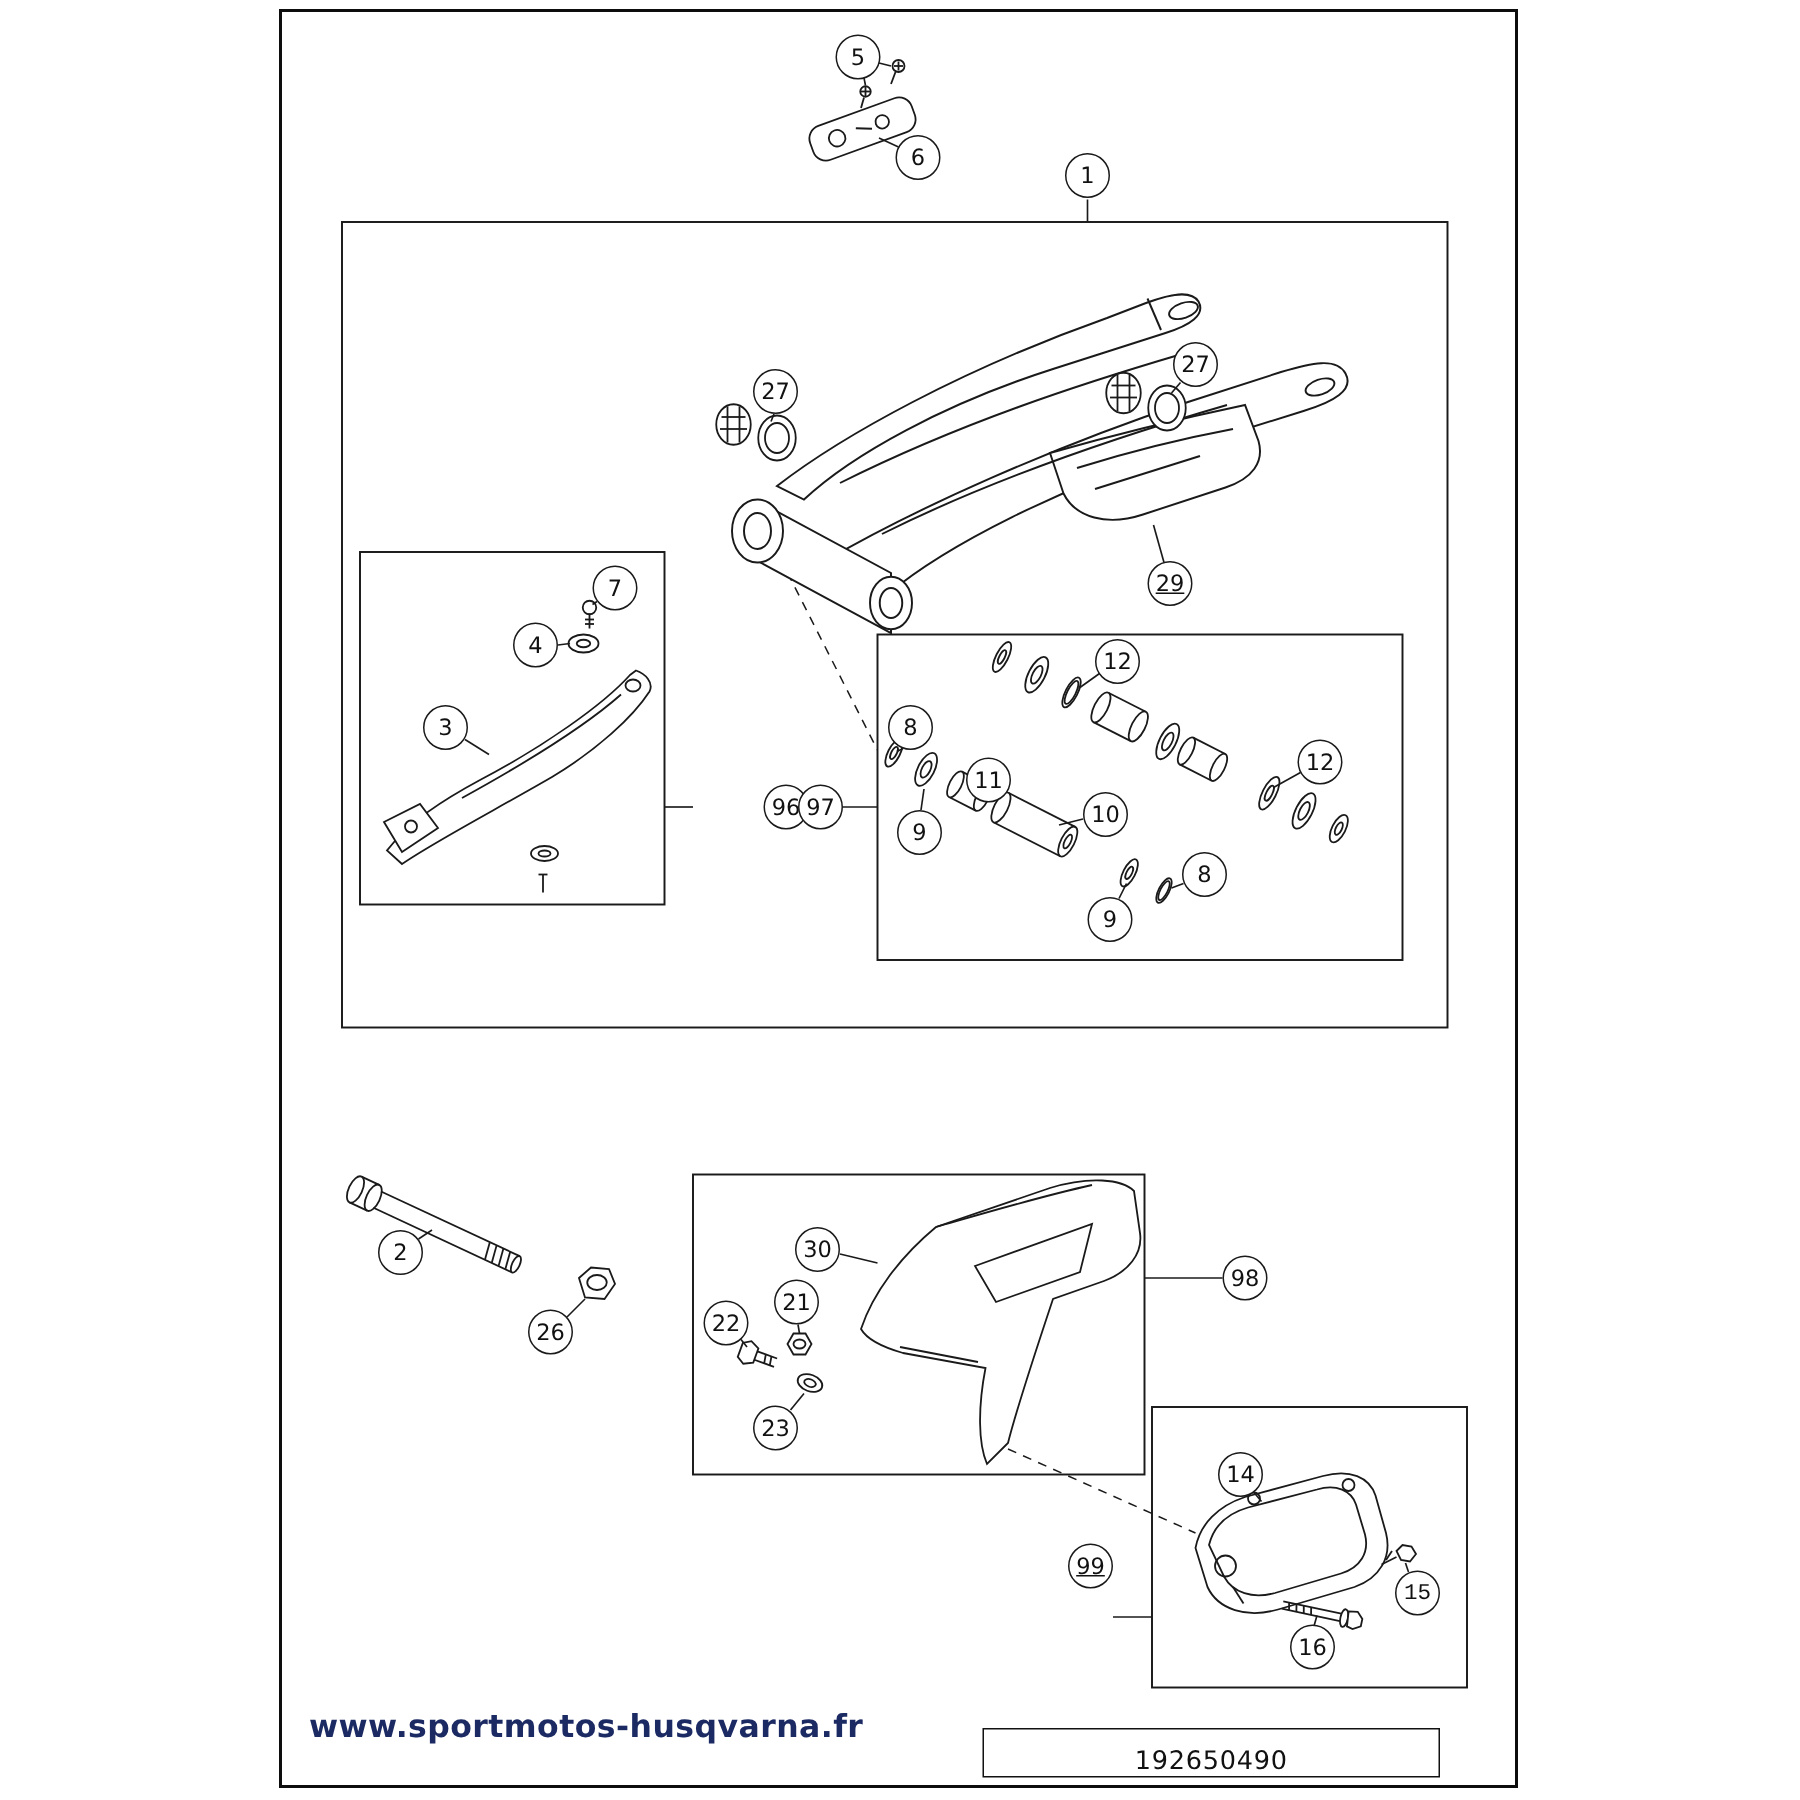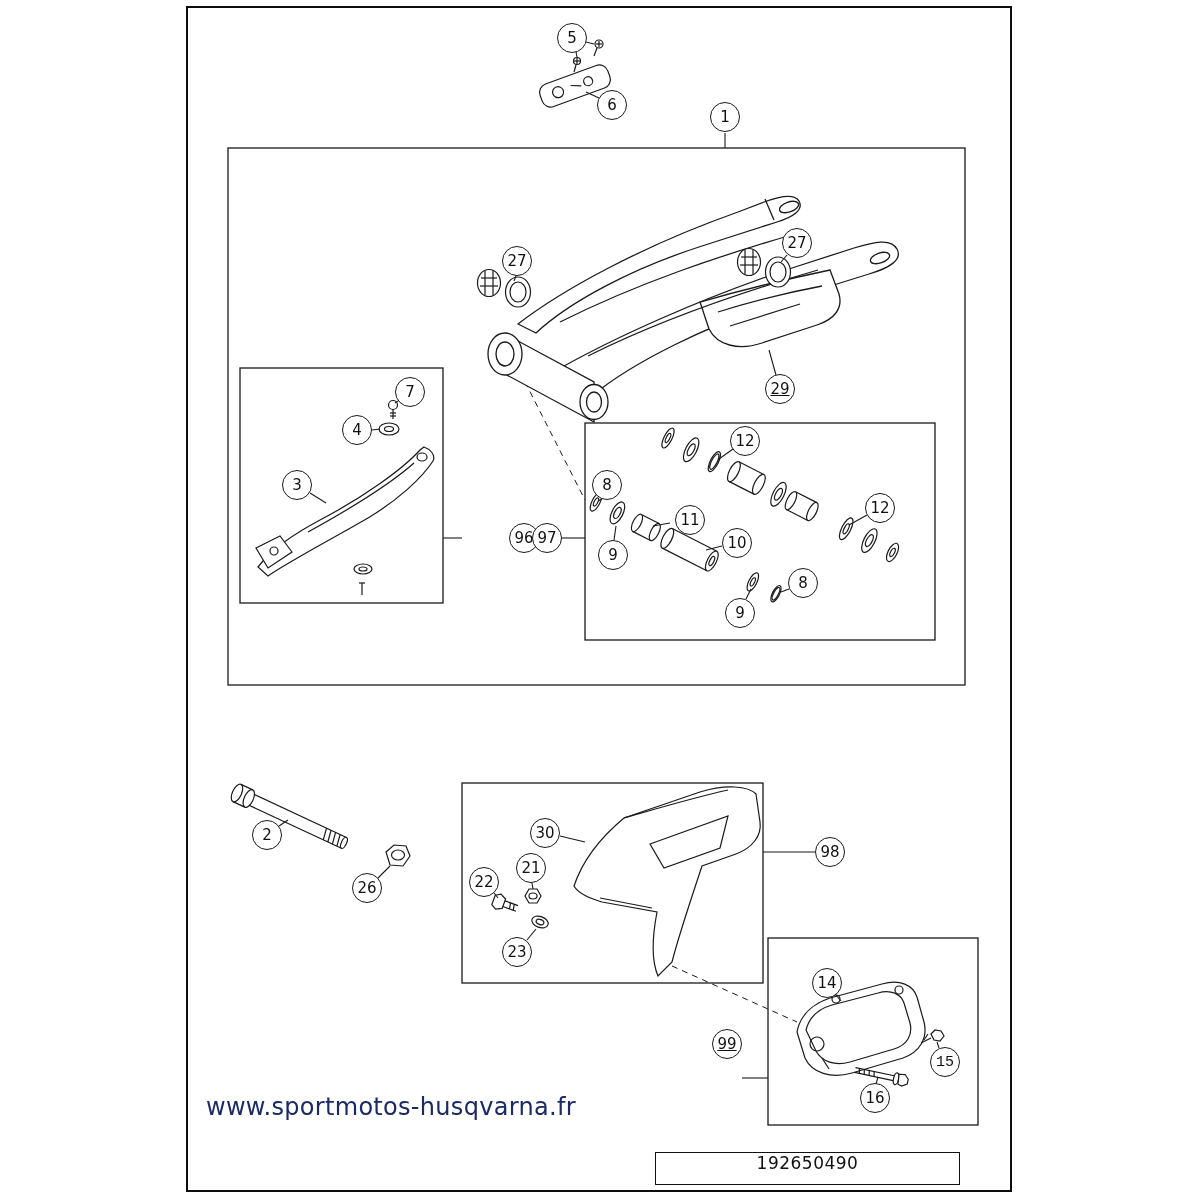--- a/index.html
+++ b/index.html
@@ -13,27 +13,27 @@
   }
   svg.canvas{position:absolute;left:0;top:0;width:1200px;height:1200px;}
   .callout-layer{position:absolute;left:0;top:0;width:1200px;height:1200px;}
   .callout{
     position:absolute;width:30px;height:30px;margin-left:-15px;margin-top:-15px;
     border:1.6px solid #1a1a1a;border-radius:50%;background:#ffffff;
     display:flex;align-items:center;justify-content:center;
     font-size:15px;line-height:1;box-sizing:border-box;
   }
   .footer-url{
-    position:absolute;left:206px;top:1093px;
-    font-size:24px;font-weight:normal;letter-spacing:0.3px;
+    position:absolute;left:206px;top:1139px;
+    font-size:21px;font-weight:bold;letter-spacing:0.3px;
   }
   .part-number-box{
     position:absolute;left:655px;top:1152px;width:305px;height:33px;
     border:1.6px solid #111;box-sizing:border-box;background:#fff;
-    display:flex;align-items:flex-start;justify-content:center;
+    display:flex;align-items:flex-end;justify-content:center;
     font-size:17px;letter-spacing:0.5px;
   }
 </style>
 </head>
 <body>
 
 <div class="frame"></div>
 
 <svg class="canvas" width="1200" height="1200" viewBox="0 0 1200 1200">
 
@@ -268,21 +268,21 @@
     <div class="callout" style="left: 780px; top: 389px; text-decoration: underline;">29</div>
     <div class="callout" style="left: 410px; top: 392px;">7</div>
     <div class="callout" style="left: 357px; top: 430px;">4</div>
     <div class="callout" style="left: 297px; top: 485px;">3</div>
     <div class="callout" style="left: 477px; top: 538px; margin-left: 32px;">96</div>
     <div class="callout" style="left: 547px; top: 538px; text-align: center;">97</div>
     <div class="callout" style="left: 745px; top: 441px;">12</div>
     <div class="callout" style="left: 880px; top: 508px;">12</div>
     <div class="callout" style="left: 607px; top: 485px;">8</div>
     <div class="callout" style="left: 613px; top: 555px;">9</div>
-    <div class="callout" style="left: 690px; top: 520px;">11</div>
+    <div class="callout" style="left: 659px; top: 520px;">11</div>
     <div class="callout" style="left: 737px; top: 543px;">10</div>
     <div class="callout" style="left: 803px; top: 583px;">8</div>
     <div class="callout" style="left: 740px; top: 613px;">9</div>
     <div class="callout" style="left: 267px; top: 835px;">2</div>
     <div class="callout" style="left: 367px; top: 888px;">26</div>
     <div class="callout" style="left: 545px; top: 833px;">30</div>
     <div class="callout" style="left: 531px; top: 868px;">21</div>
     <div class="callout" style="left: 484px; top: 882px;">22</div>
     <div class="callout" style="left: 517px; top: 952px;">23</div>
     <div class="callout" style="left: 830px; top: 852px;">98</div>

